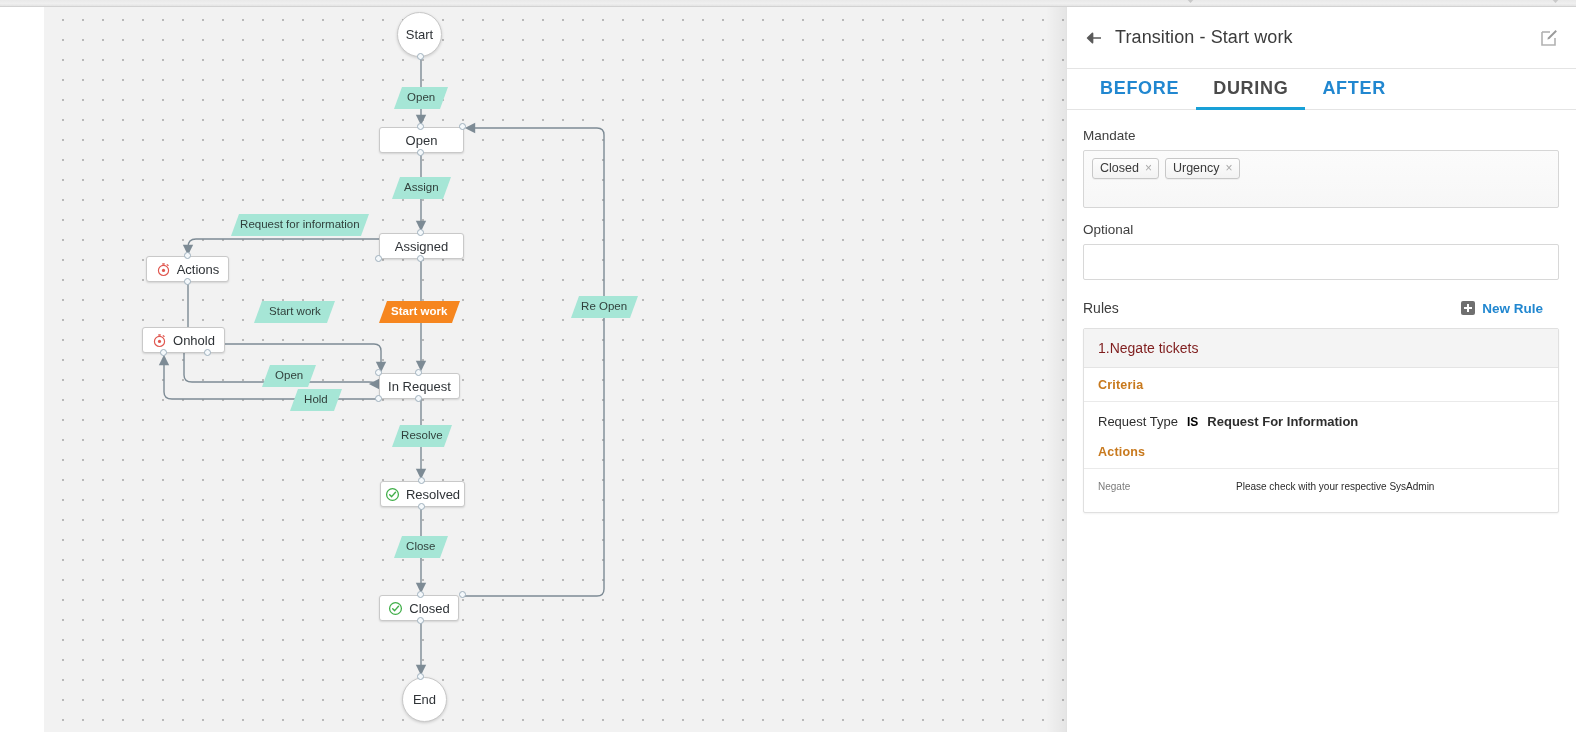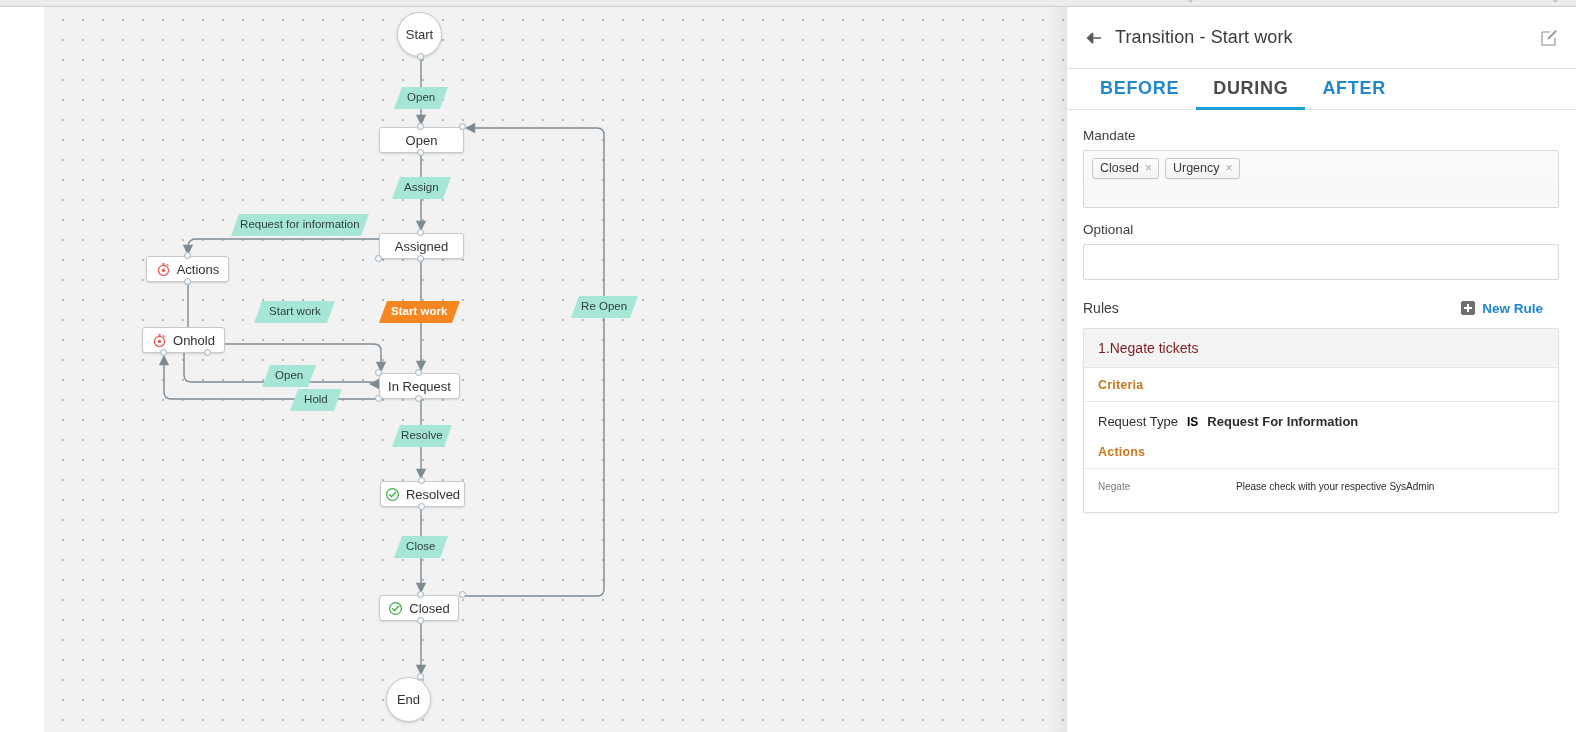--- a/index.html
+++ b/index.html
@@ -307,21 +307,21 @@
           <circle cx="8" cy="8" r="6.3" fill="none" stroke="#3fae48" stroke-width="1.35"></circle>
           <path d="M5,8.2 L7.1,10.3 L11.2,5.6" fill="none" stroke="#3fae48" stroke-width="1.5" stroke-linecap="round" stroke-linejoin="round"></path>
         </svg>
       </span>
       <span>Closed</span>
     </div>
     <div class="port" style="left:373px;top:584px"></div>
     <div class="port" style="left:373px;top:610px"></div>
     <div class="port" style="left:415px;top:584px"></div>
 
-    <div class="node terminal" style="left:342px;top:670px;width:45px;height:45px;">
+    <div class="node terminal" style="left:358px;top:670px;width:45px;height:45px;">
       <span>End</span>
     </div>
     <div class="port" style="left:373px;top:666px"></div>
 
     <div class="trans" style="left:354px;top:80px;width:46px;">
       <span>Open</span>
     </div>
     <div class="trans" style="left:352px;top:170px;width:51px;">
       <span>Assign</span>
     </div>

